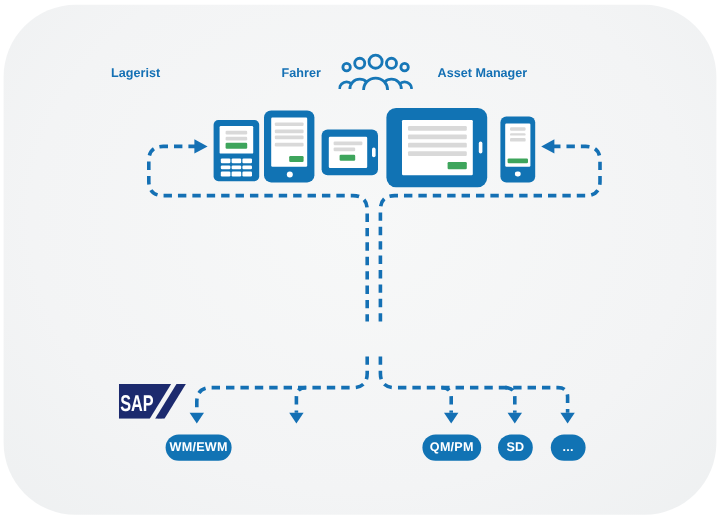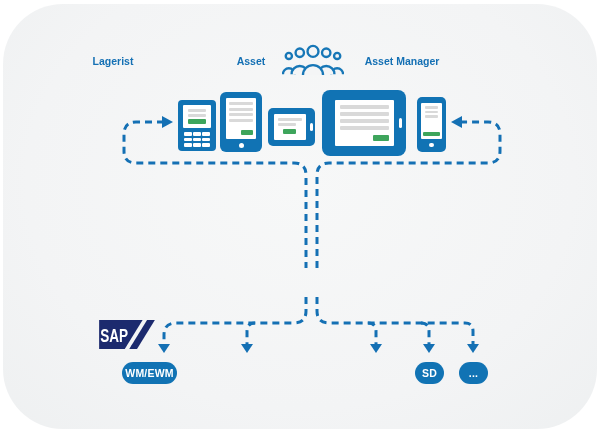--- a/index.html
+++ b/index.html
@@ -31,21 +31,21 @@
         font-size:10.5px;font-weight:bold;letter-spacing:0.2px;}
   .sap-logo{position:absolute;left:99px;top:320px;}
 </style>
 </head>
 <body>
 
 <div class="stage">
   <div class="card"></div>
 
   <div class="role-label" style="left:113px">Lagerist</div>
-  <div class="role-label" style="left:251px">Asset</div>
+  <div class="role-label" style="left:251px">Fahrer</div>
   <div class="role-label" style="left:402px">Asset Manager</div>
 
   <svg class="flow" style="left:282px;top:44px" width="62" height="33" viewBox="0 0 68 36">
     <g stroke="#1777b7" stroke-width="2.6" fill="#f4f5f6">
       <path d="M1 33 a6.5 6.5 0 0 1 13 0"></path>
       <path d="M54 33 a6.5 6.5 0 0 1 13 0"></path>
       <circle cx="7.5" cy="13" r="3.4"></circle>
       <circle cx="60.5" cy="13" r="3.4"></circle>
       <path d="M10.5 33 a9 9 0 0 1 18 0"></path>
       <path d="M39.5 33 a9 9 0 0 1 18 0"></path>
@@ -138,16 +138,17 @@
   </svg>
 
 
   <svg class="sap-logo" width="56" height="29" viewBox="0 0 100 52">
     <polygon points="0,0 78,0 46,52 0,52" fill="#1c2a6e"></polygon>
     <polygon points="86,0 100,0 68,52 54,52" fill="#1c2a6e"></polygon>
     <text x="2" y="40" font-size="34" font-weight="bold" fill="#ffffff" font-family="Liberation Sans, sans-serif" textLength="50" lengthAdjust="spacingAndGlyphs">SAP</text>
     <text x="57" y="52" font-size="11" fill="#1c2a6e" font-family="Liberation Sans, sans-serif">®</text>
   </svg>
 
-  <div class="module-pill" style="left:122px;width:55px">WM/EWM</div>
+  <div class="module-pill" style="left:138px;width:55px">WM/EWM</div>
+  <div class="module-pill" style="left:352px;width:49px">QM/PM</div>
   <div class="module-pill" style="left:415px;width:29px">SD</div>
   <div class="module-pill" style="left:459px;width:29px">...</div>
 </div>
 
 </body></html>

